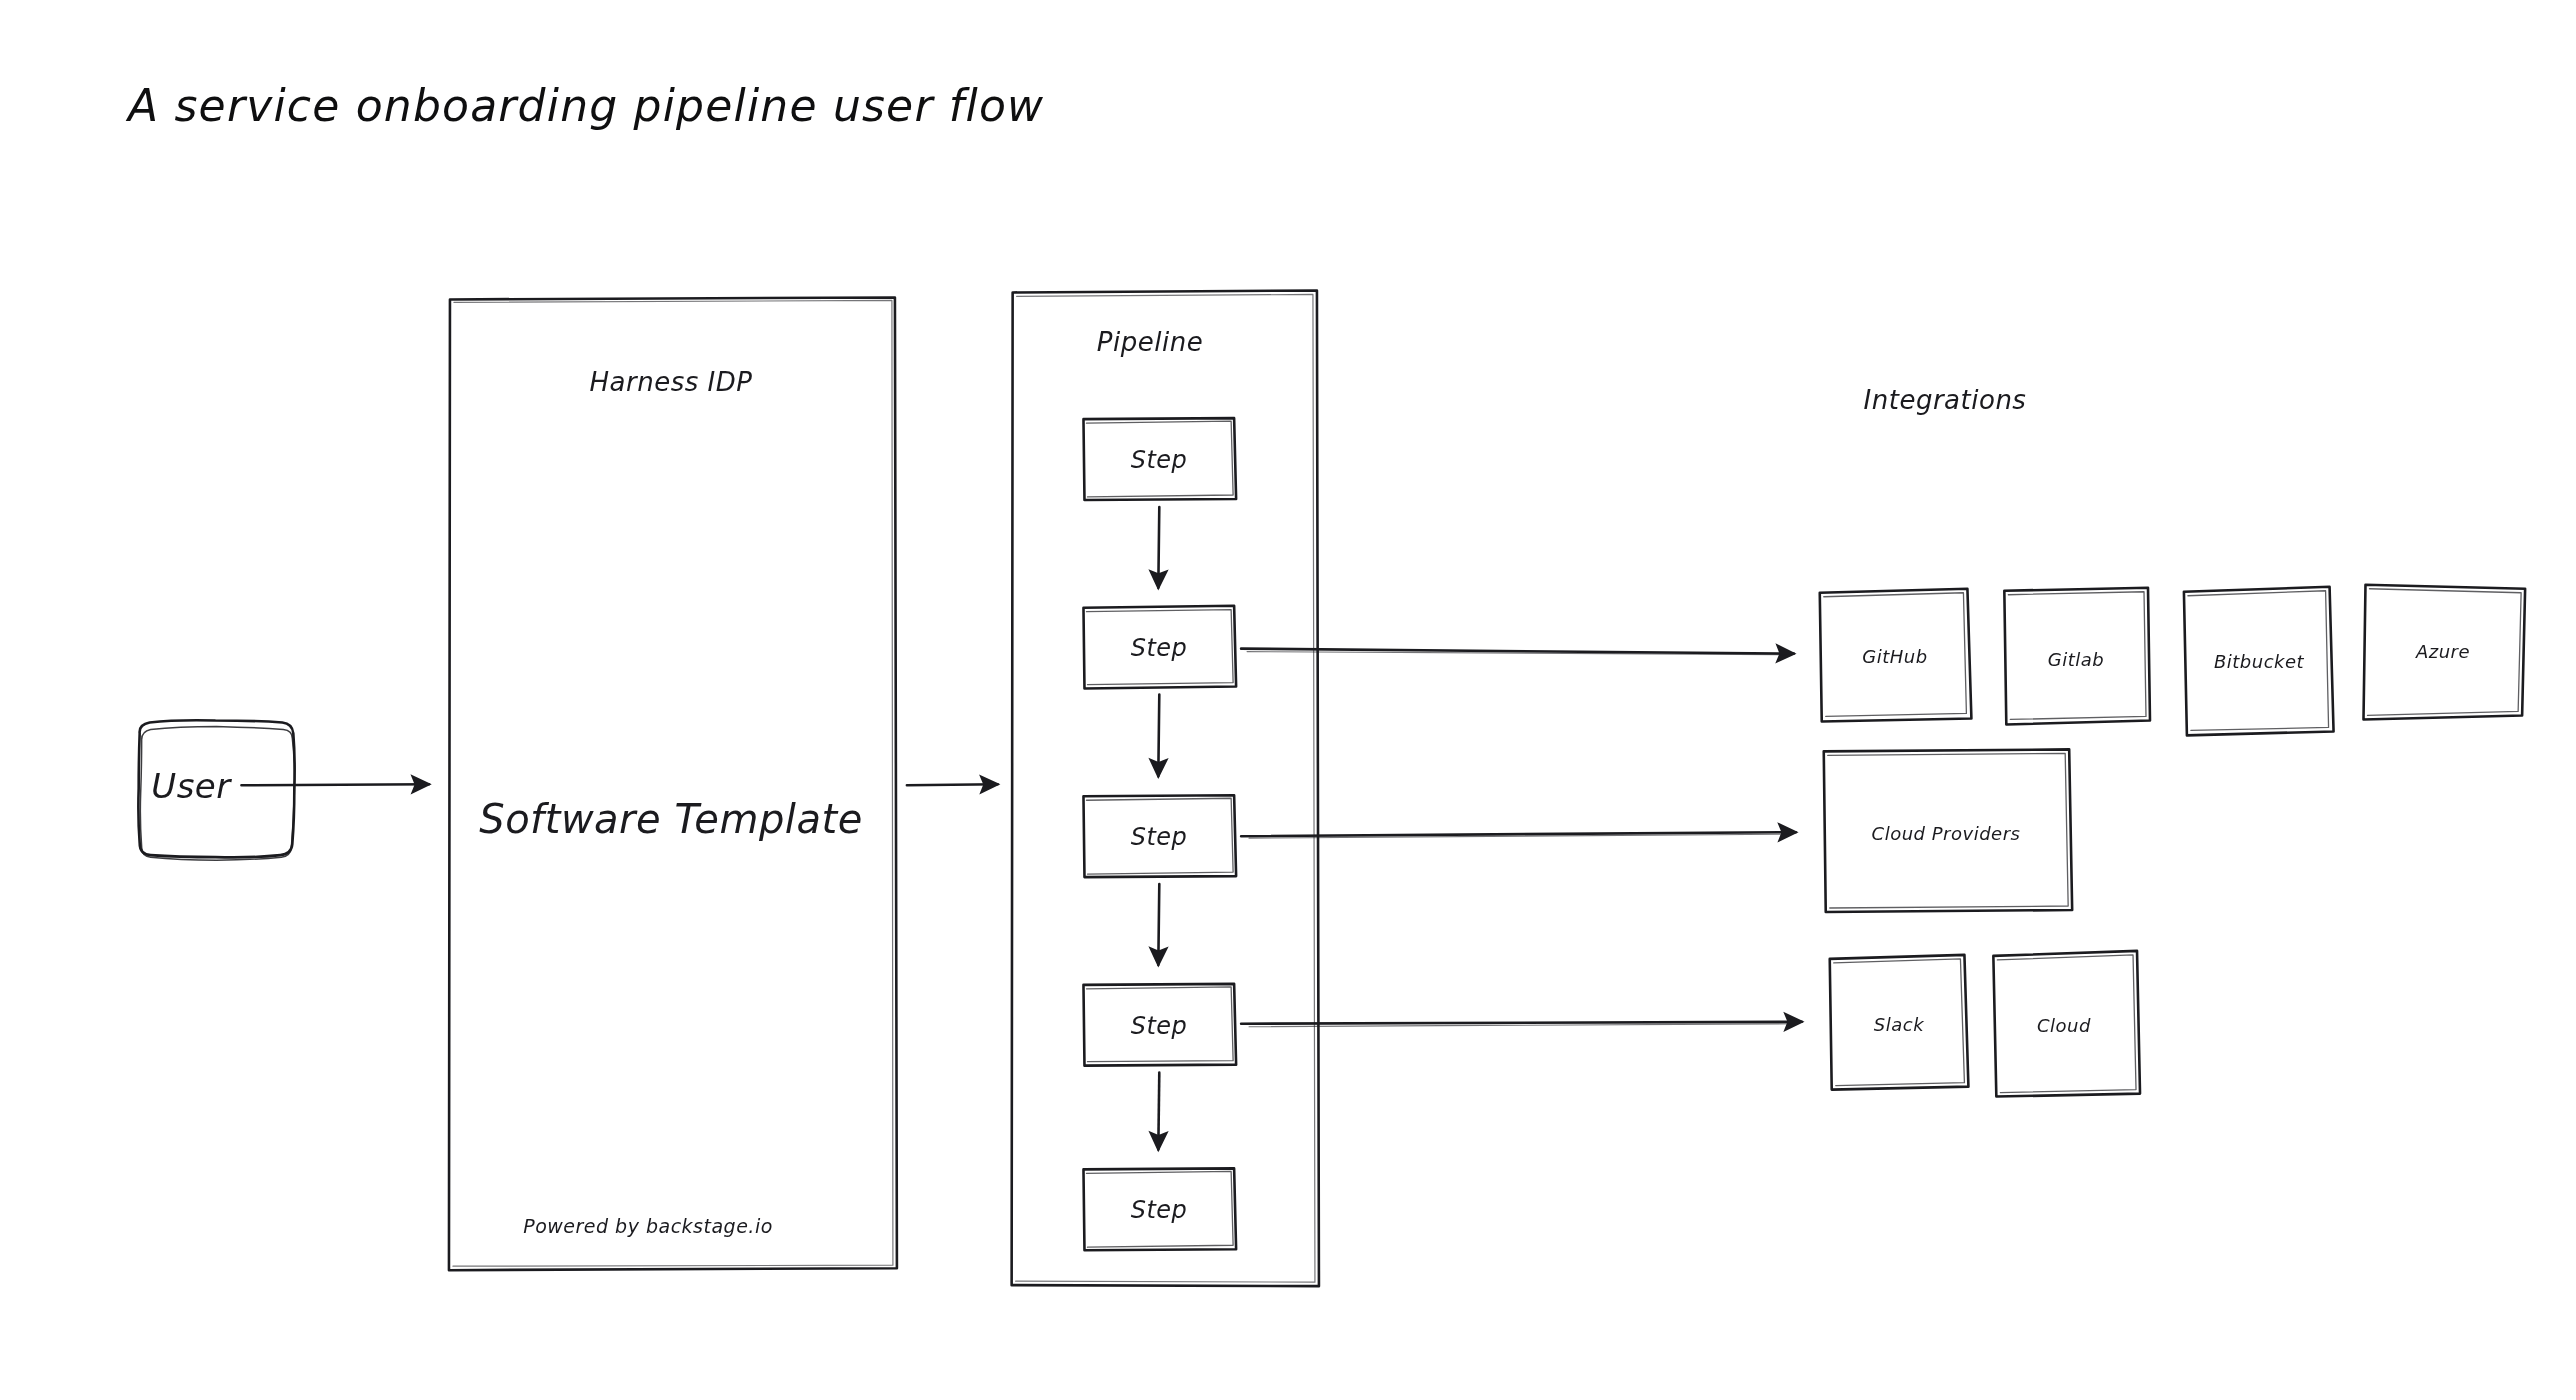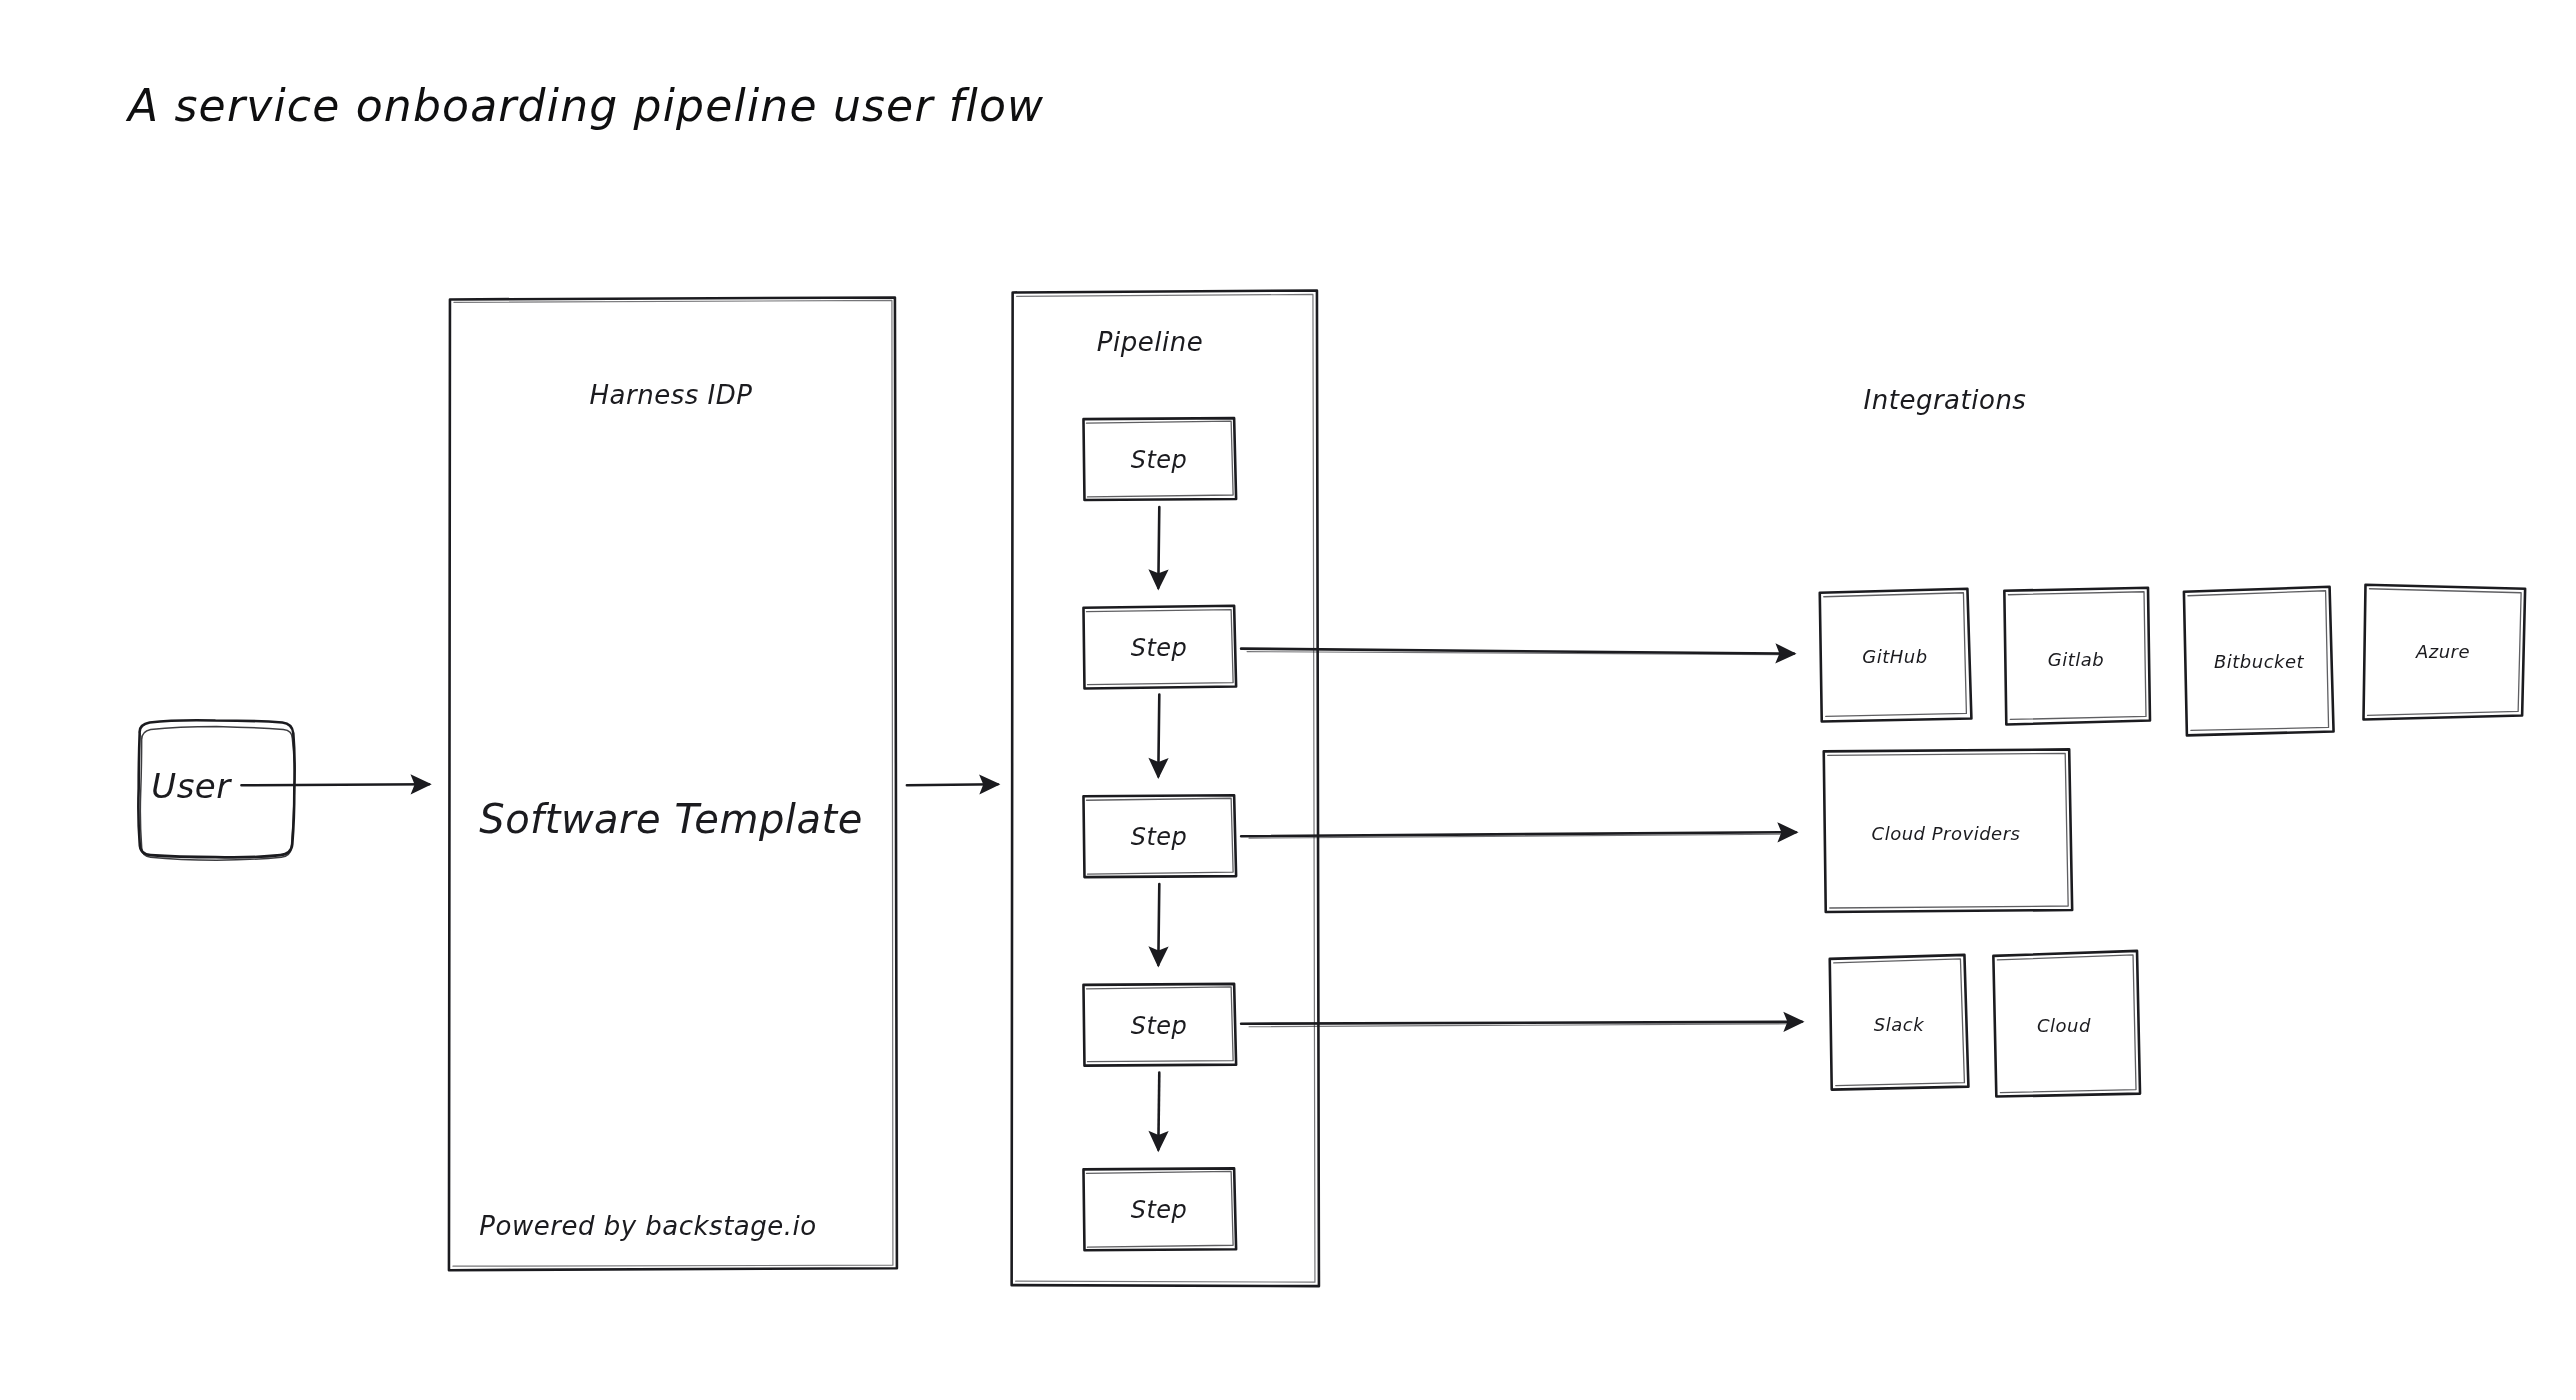--- a/index.html
+++ b/index.html
@@ -42,21 +42,21 @@
     transform: none;
     font-size: 44px;
     font-style: italic;
     letter-spacing: 1.2px;
     color: #0f0f10;
   }
   .grp-title { font-size: 26px; }
   .node-title { font-size: 34px; }
   .big-title { font-size: 40px; }
   .step-title { font-size: 24px; }
-  .foot-title { font-size: 26px; }
+  .foot-title { font-size: 19px; }
   .chip-title { font-size: 18px; }
 </style>
 </head>
 <body>
 
 <div id="canvas">
 
   <svg id="sketch" viewBox="0 0 2582 1404">
     <defs>
       <marker id="ah" viewBox="0 0 12 12" refX="10" refY="6" markerWidth="9" markerHeight="9" orient="auto-start-reverse">
@@ -149,21 +149,21 @@
 
       <path d="M1244 1026 L1806 1024" marker-end="url(#ah)"></path>
       <path d="M1252 1029 L1798 1026" stroke-width="1.2" opacity="0.6"></path>
     </g>
   </svg>
 
   <div id="title" class="lbl">A service onboarding pipeline user flow</div>
 
   <div class="lbl hand node-title" style="left:191px; top:786px;">User</div>
 
-  <div class="lbl hand grp-title" style="left:671px; top:382px;margin-top:13px;">Harness IDP</div>
+  <div class="lbl hand grp-title" style="left:671px; top:382px;">Harness IDP</div>
 
   <div class="lbl hand big-title" style="left:671px; top:788px;margin-top:31px;">Software Template</div>
 
   <div class="lbl hand foot-title" style="left:648px; top:1226px;">Powered by backstage.io</div>
 
   <div class="lbl hand grp-title" style="left:1150px; top:342px;">Pipeline</div>
 
   <div class="lbl hand step-title" style="left:1159px; top:460px;">Step</div>
   <div class="lbl hand step-title" style="left:1159px; top:648px;">Step</div>
   <div class="lbl hand step-title" style="left:1159px; top:837px;">Step</div>

